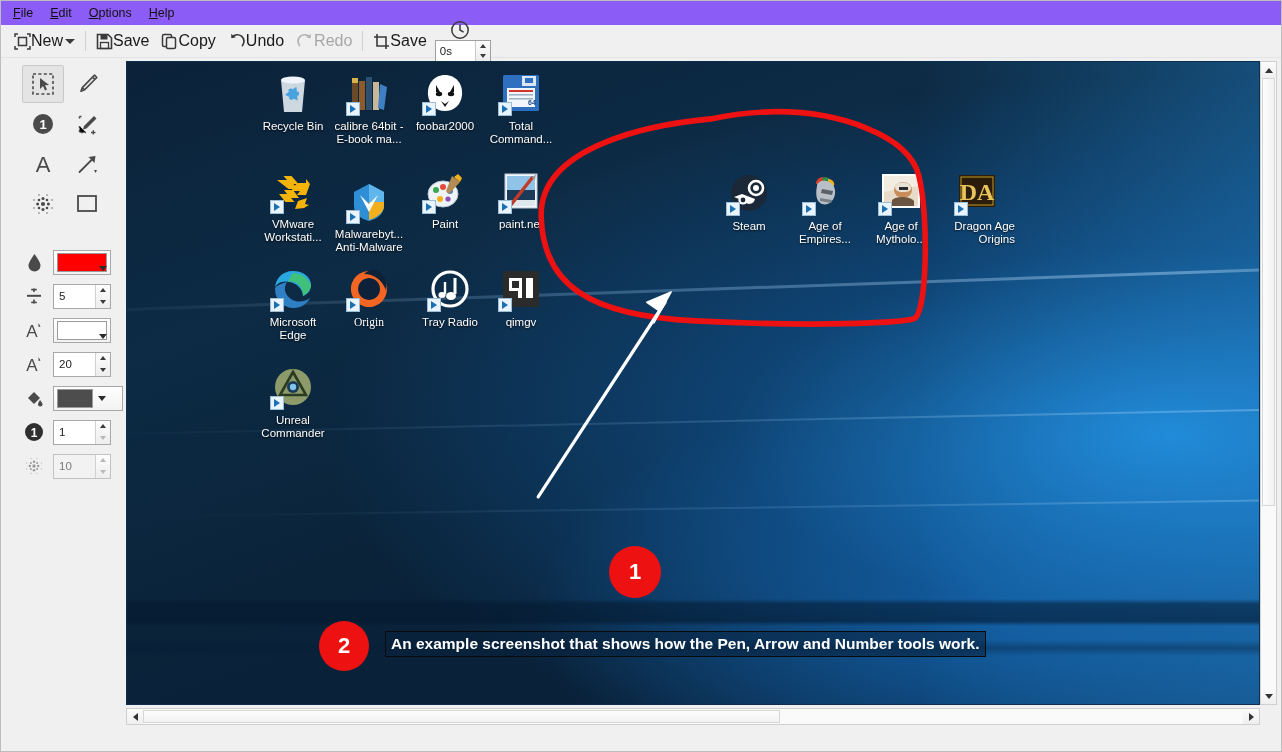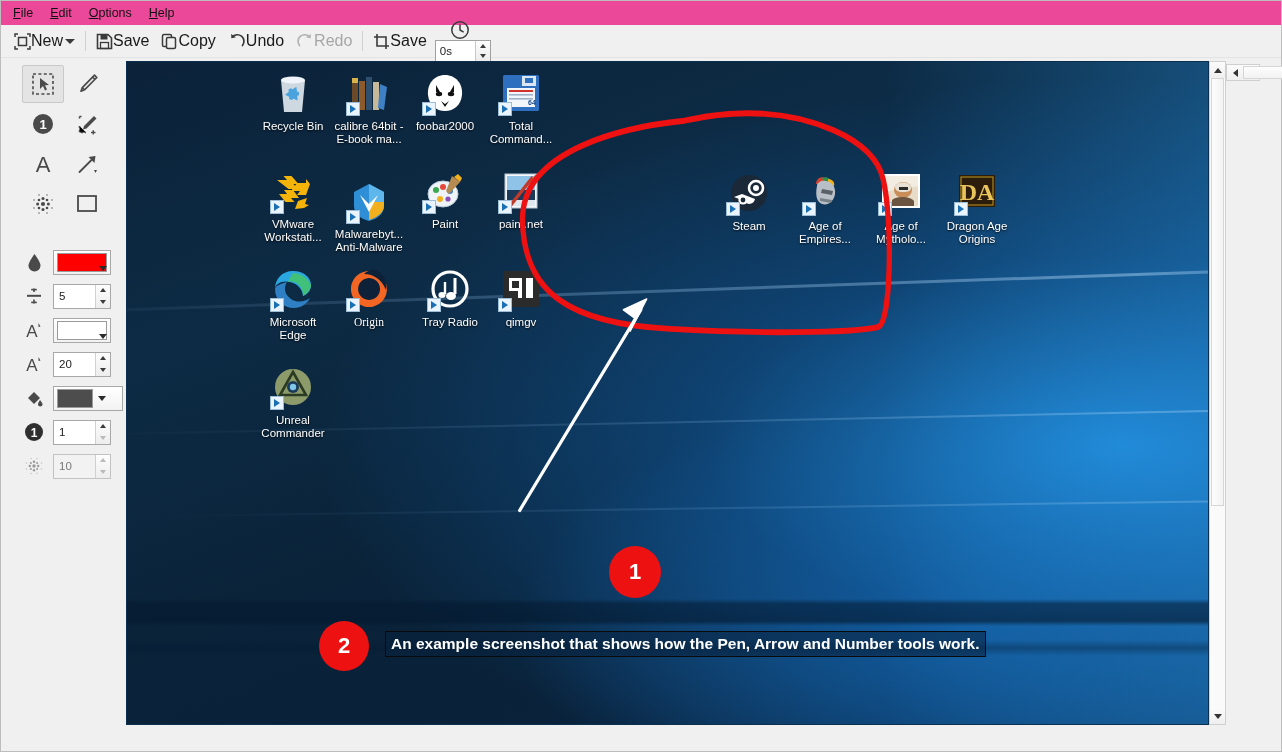--- a/index.html
+++ b/index.html
@@ -43,21 +43,21 @@
     width: 46px; height: 31px;
     display: flex; align-items: center; justify-content: center;
     color: #5a5a5a;
   }
   .winbtn svg { display: block; }
   .winbtn:last-child { margin-right: 0; }
 
   
   .menubar {
     height: 24px; flex: 0 0 24px;
-    background: #ec4899;
+    background: #8b5cf6;
     display: flex; align-items: center;
     padding-left: 9px;
   }
   .menu-item {
     font-size: 12.5px; color: #111;
     padding: 2px 9px 2px 3px;
     margin-right: 5px;
     white-space: nowrap;
   }
   .menu-item u { text-decoration: underline; text-underline-offset: 1px; }
@@ -161,21 +161,21 @@
   .numspin .arrows {
     flex:0 0 15px; border-left:1px solid #d0d0d0;
     background: linear-gradient(#fdfdfd,#ededed);
     display:flex; flex-direction:column;
   }
   .numspin .arrows div { flex:1 1 50%; display:flex; align-items:center; justify-content:center; }
 
   
   .canvaswrap {
     flex: 1 1 auto; min-width:0;
-    display:flex; flex-direction:row;
+    display:flex; flex-direction:column;
     padding: 3px 4px 4px 0px;
   }
   .canvasrow { flex:1 1 auto; display:flex; min-height:0; }
   .canvas {
     flex:1 1 auto; position:relative; overflow:hidden;
     border:1px solid #0d2f4f;
   }
 
   
   .wall {
@@ -763,21 +763,21 @@
                     <rect x="5" y="5" width="36" height="32" fill="#e8dcc8"></rect>
                     <path d="M5 5 L41 5 L41 16 L5 22 Z" fill="#f3ece0"></path>
                     <ellipse cx="25" cy="20" rx="9" ry="8" fill="#c98d5a"></ellipse>
                     <path d="M17 17 C17 11 33 11 33 18 C33 21 30 22 25 22 C20 22 17 20 17 17 Z" fill="#e8e2d6"></path>
                     <rect x="21" y="17" width="9" height="3" fill="#2b2b2b"></rect>
                     <path d="M14 30 C18 26 32 26 36 31 L36 37 L14 37 Z" fill="#6b5540"></path>
                     <rect x="5" y="5" width="36" height="32" fill="none" stroke="#ffffff" stroke-width="2"></rect>
                   </svg><span class="shortcut"></span></div>
                 <div class="lbl">Age of Mytholo...</div>
               </div>
-              <div class="dicon" style="left: 812px; top: 108px;">
+              <div class="dicon" style="left: 812px; top: 108px; text-align: right;">
                 <div class="glyph"><svg width="46" height="46" viewBox="0 0 46 46">
                     <rect x="5" y="5" width="36" height="32" fill="#2b1c0c"></rect>
                     <rect x="7" y="7" width="32" height="28" fill="none" stroke="#a8861e" stroke-width="1.2"></rect>
                     <text x="23" y="30" font-family="Liberation Serif, serif" font-size="24" font-weight="bold" fill="#e8c45a" text-anchor="middle">DA</text>
                   </svg><span class="shortcut"></span></div>
                 <div class="lbl">Dragon Age Origins</div>
               </div>
             </div>
 
           <svg class="annot" style="left:0;top:0;width:100%;height:100%" viewBox="0 0 1115 620" preserveAspectRatio="none">

